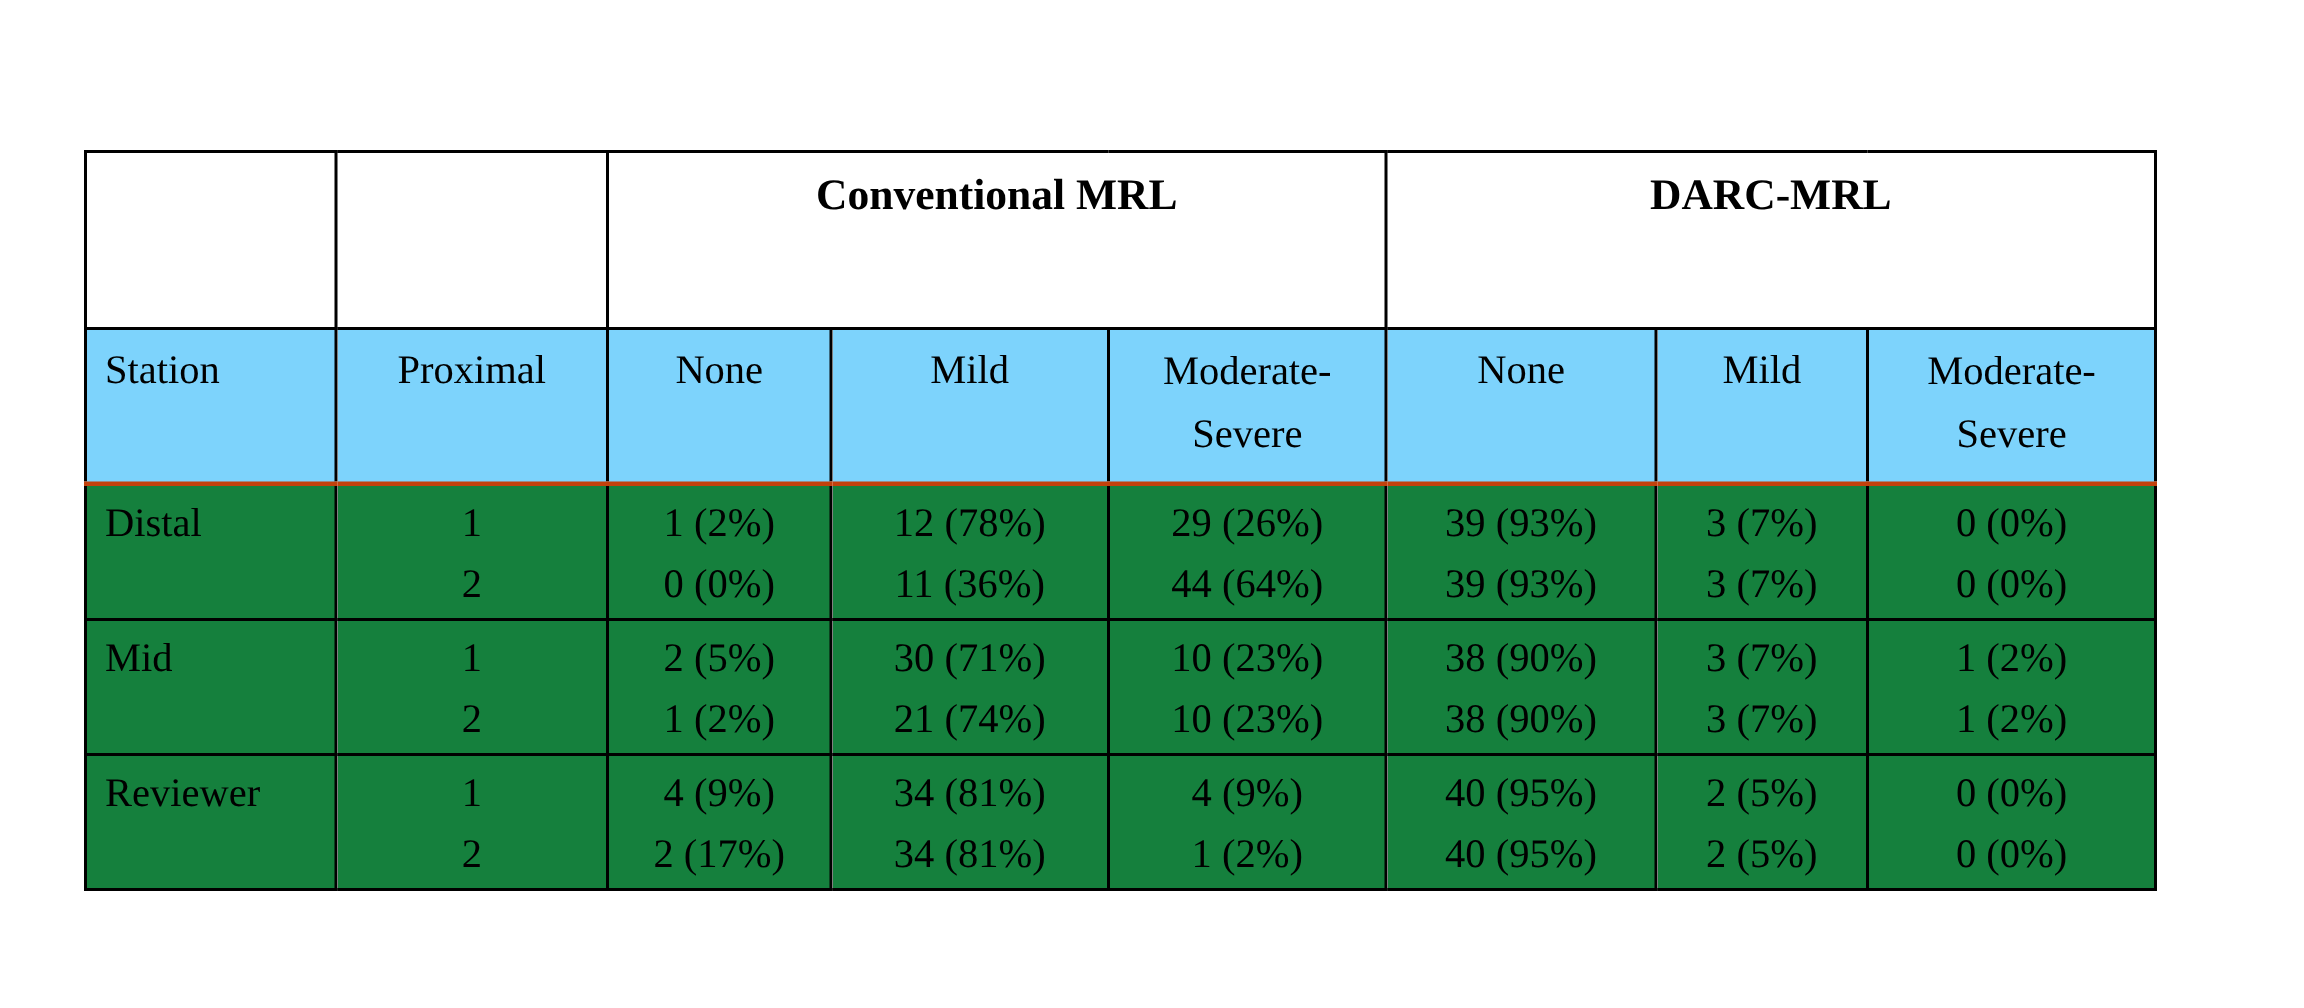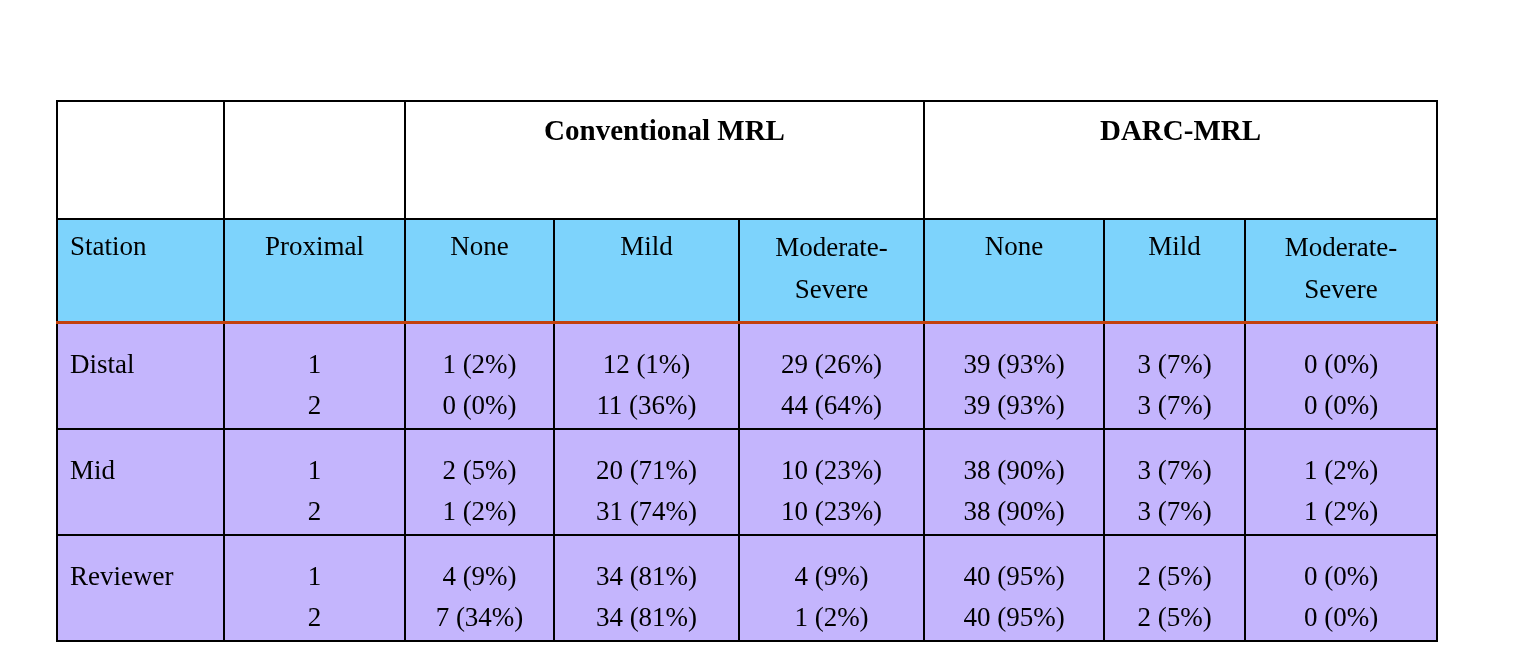--- a/index.html
+++ b/index.html
@@ -48,22 +48,22 @@
     padding-top: 6px;
     border-bottom: 3px solid #c2410c;
     margin-left: 15px;
   }
   tr.header-row th.left {
     text-align: left;
     padding-left: 12px;
   }
   tr.body-row td {
     height: 84px;
-    background: #c4b5fd;
-    padding-top: 20px;
+    background: #15803d;
+    padding-top: 4px;
     text-align: center;
   }
   tr.body-row td.station-cell {
     text-align: left;
     padding-left: 12px;
   }
   .wrap-head {
     display: inline-block;
     max-width: 150px;
     line-height: 42px;
@@ -113,21 +113,21 @@
           </td>
         <td>
           <span class="line">1</span>
           <span class="line">2</span>
         </td>
         <td>
           <span class="line">1 (2%)</span>
           <span class="line">0 (0%)</span>
         </td>
         <td>
-          <span class="line">12 (1%)</span>
+          <span class="line">12 (78%)</span>
           <span class="line">11 (36%)</span>
         </td>
         <td>
           <span class="line">29 (26%)</span>
           <span class="line">44 (64%)</span>
         </td>
         <td>
           <span class="line">39 (93%)</span>
           <span class="line">39 (93%)</span>
         </td>
@@ -147,22 +147,22 @@
           </td>
         <td>
           <span class="line">1</span>
           <span class="line">2</span>
         </td>
         <td>
           <span class="line">2 (5%)</span>
           <span class="line">1 (2%)</span>
         </td>
         <td>
-          <span class="line">20 (71%)</span>
-          <span class="line">31 (74%)</span>
+          <span class="line">30 (71%)</span>
+          <span class="line">21 (74%)</span>
         </td>
         <td>
           <span class="line">10 (23%)</span>
           <span class="line">10 (23%)</span>
         </td>
         <td>
           <span class="line">38 (90%)</span>
           <span class="line">38 (90%)</span>
         </td>
         <td>
@@ -178,21 +178,21 @@
       <tr class="body-row">
         <td class="station-cell">
             <span class="line">Reviewer</span>
           </td>
         <td>
           <span class="line">1</span>
           <span class="line">2</span>
         </td>
         <td>
           <span class="line">4 (9%)</span>
-          <span class="line">7 (34%)</span>
+          <span class="line">2 (17%)</span>
         </td>
         <td>
           <span class="line">34 (81%)</span>
           <span class="line">34 (81%)</span>
         </td>
         <td>
           <span class="line">4 (9%)</span>
           <span class="line">1 (2%)</span>
         </td>
         <td>

